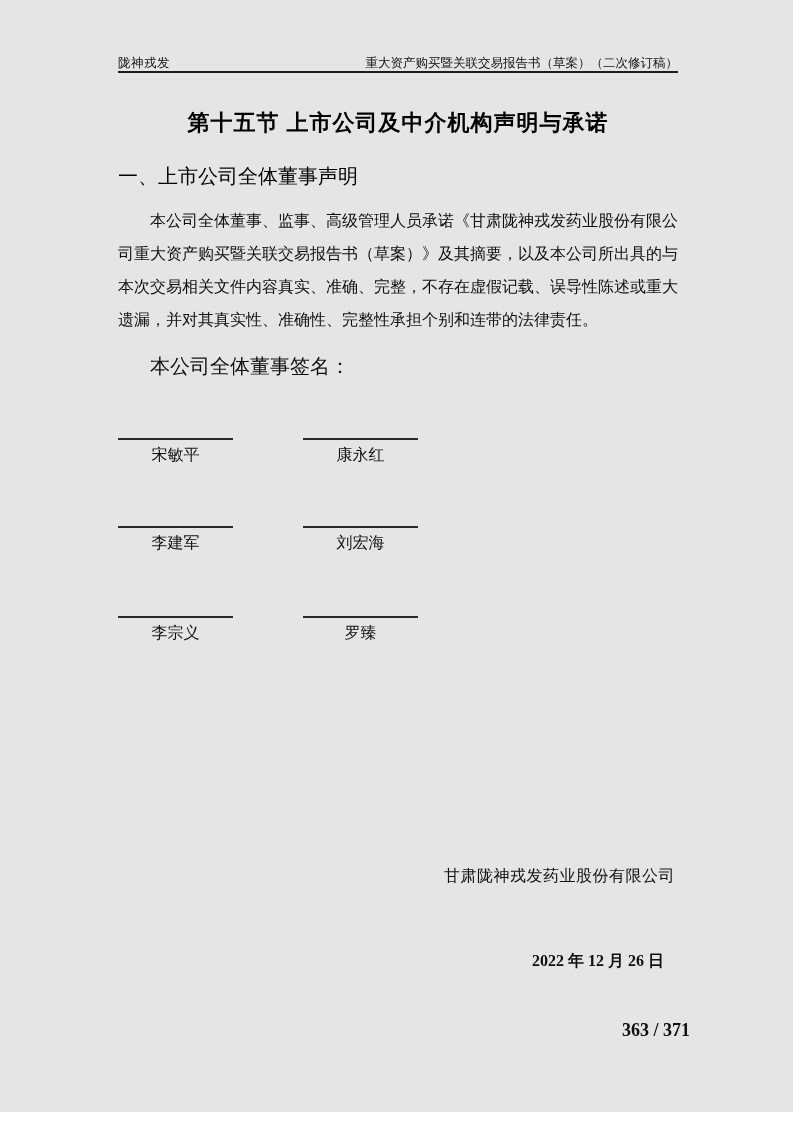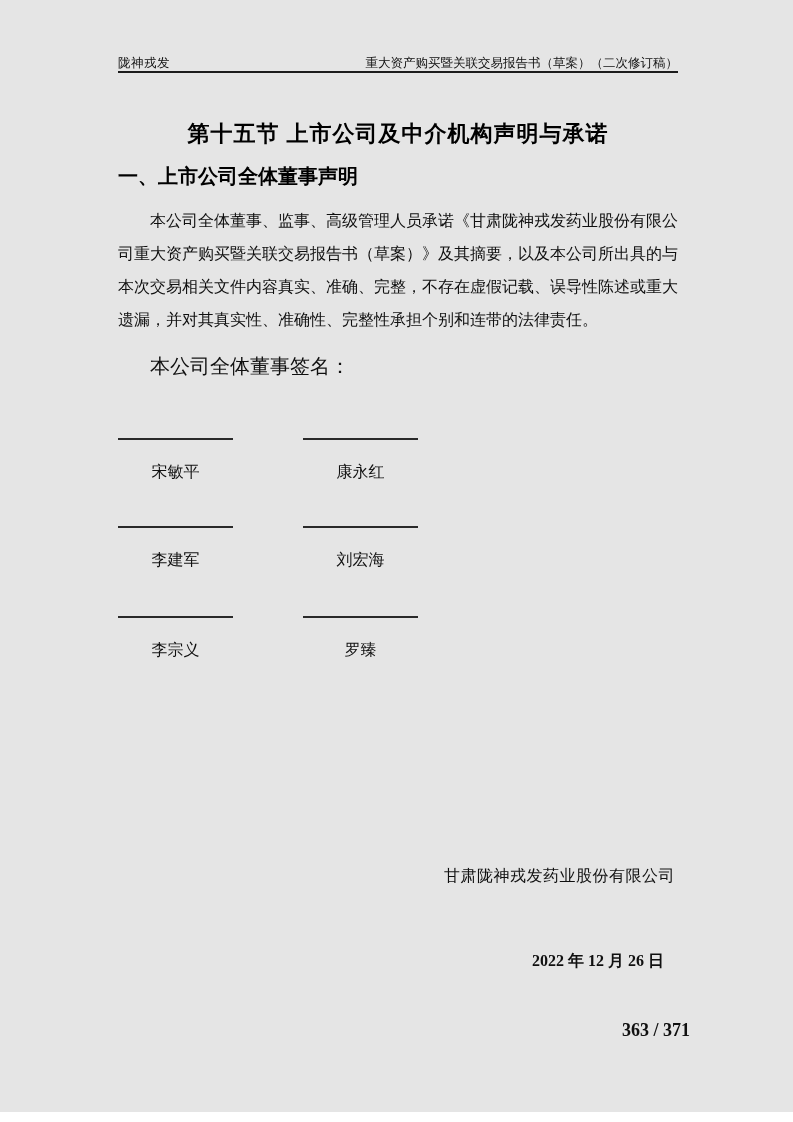--- a/index.html
+++ b/index.html
@@ -29,47 +29,46 @@
     width: 560px; height: 0;
     border-top: 2px solid #1c1c1c;
   }
   
   .chapter-title {
     position: absolute; left: 118px; top: 108px; width: 560px;
     text-align: center;
     font-family: "Liberation Sans", "DejaVu Sans", sans-serif;
     font-weight: bold; font-size: 22px; color: #000;
     letter-spacing: 1px;
-    margin-top: 11px;
   }
   
   .section-heading {
     position: absolute; left: 118px; top: 163px;
     font-family: "Liberation Sans", "DejaVu Sans", sans-serif;
-    font-weight: bold; font-size: 20px; color: #000;
+    font-weight: normal; font-size: 20px; color: #000;
   }
   
   .para {
     position: absolute; left: 118px; top: 204px; width: 560px;
     font-size: 16px; line-height: 33px;
     text-align: justify; text-justify: inter-ideograph;
     text-indent: 32px;
   }
   .sign-instruction {
     position: absolute; left: 118px; top: 352px; width: 560px;
     font-size: 20px; line-height: 28px;
     text-indent: 32px;
   }
   
   .sig-cell {
     position: absolute;
     border-top: 2px solid #2a2a2a;
     text-align: center;
     font-size: 16px;
-    padding-top: 22px;
+    padding-top: 5px;
   }
   .c1 { left: 118px; width: 115px; }
   .c2 { left: 303px; width: 115px; }
   .c3 { left: 542px; width: 136px; }
   .r1 { top: 438px; }
   .r2 { top: 526px; }
   .r3 { top: 616px; }
   
   .company-signature {
     position: absolute; right: 118px; top: 866px;

